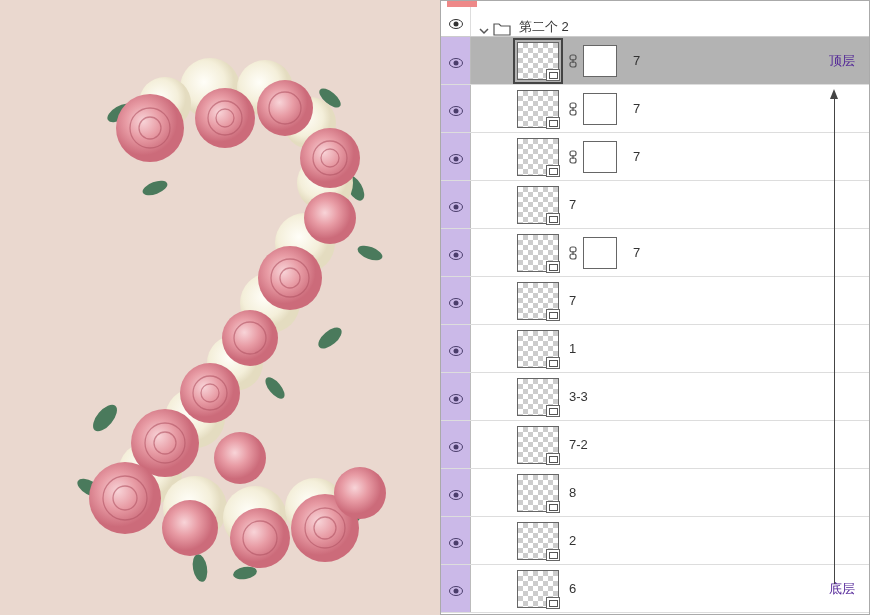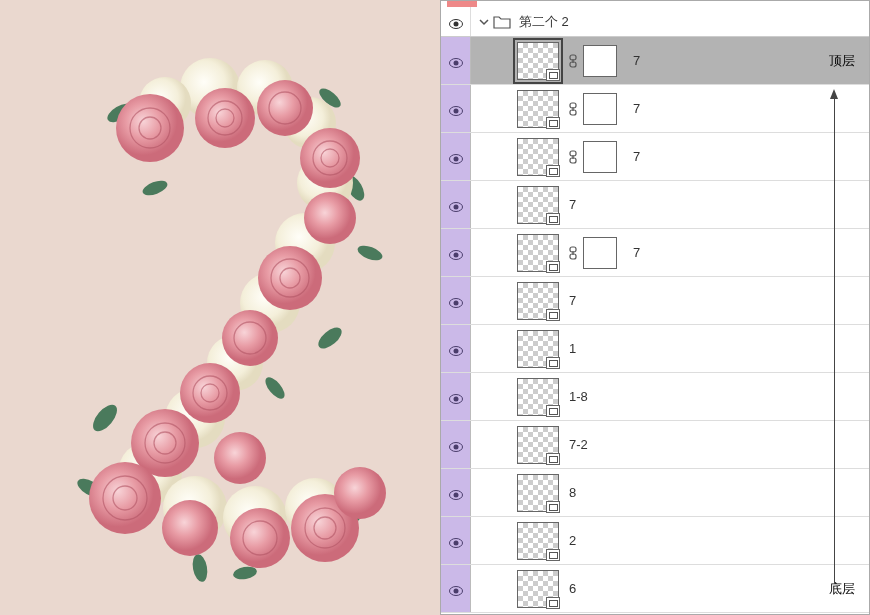--- a/index.html
+++ b/index.html
@@ -41,21 +41,21 @@
       display: flex;
     }
     .panel-tab-active {
       width: 30px;
       height: 6px;
       background: #e88;
       margin-left: 6px;
     }
     .group-header {
       display: flex;
-      align-items: center;
+      align-items: flex-end;
       height: 30px;
       border-bottom: 1px solid #ccc;
       background: #fff;
     }
     .vis-col {
       width: 30px;
       height: 100%;
       display: flex;
       align-items: center;
       justify-content: center;
@@ -166,21 +166,21 @@
     }
     .layer-name {
       font-size: 13px;
       color: #333;
       margin-left: 6px;
     }
     .layer-label-right {
       position: absolute;
       right: 14px;
       font-size: 13px;
-      color: #000000;
+      color: #4c1d95;
     }
     .arrow-indicator {
       position: absolute;
       right: 34px;
       top: 60px;
       bottom: 30px;
       width: 1px;
       background: #444;
     }
     .arrow-indicator::before {
@@ -444,21 +444,21 @@
         <div class="layer-vis">
           <span class="eye-icon"><svg viewBox="0 0 14 10">
               <ellipse cx="7" cy="5" rx="6.5" ry="4.5" fill="none" stroke="#4a3d6b" stroke-width="1"></ellipse>
               <circle cx="7" cy="5" r="2.5" fill="#4a3d6b"></circle>
             </svg></span>
         </div>
         <div class="layer-indent"></div>
         <div class="thumb">
           <div class="smart-badge"></div>
         </div>
-        <span class="layer-name">1-8</span>
+        <span class="layer-name">3-3</span>
       </div>
       <div class="layer-row">
         <div class="layer-vis">
           <span class="eye-icon"><svg viewBox="0 0 14 10">
               <ellipse cx="7" cy="5" rx="6.5" ry="4.5" fill="none" stroke="#4a3d6b" stroke-width="1"></ellipse>
               <circle cx="7" cy="5" r="2.5" fill="#4a3d6b"></circle>
             </svg></span>
         </div>
         <div class="layer-indent"></div>
         <div class="thumb">

